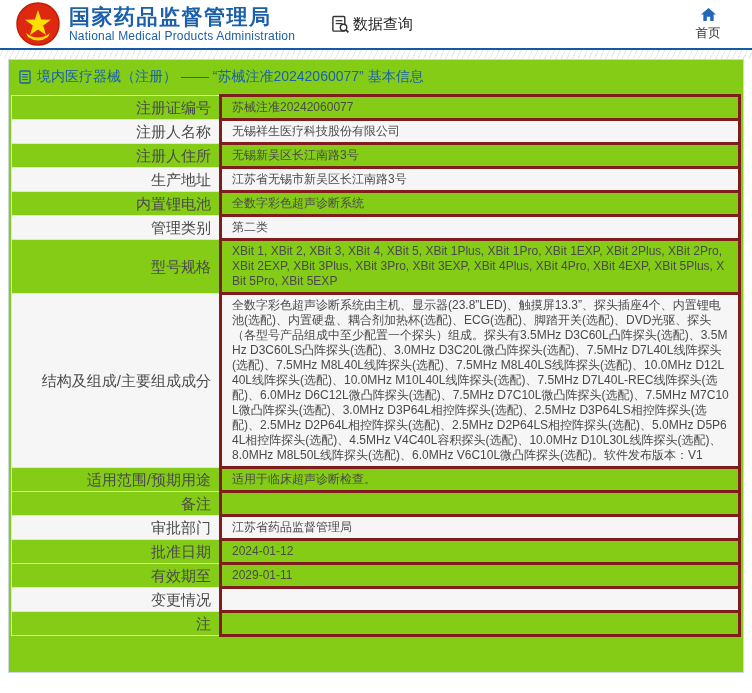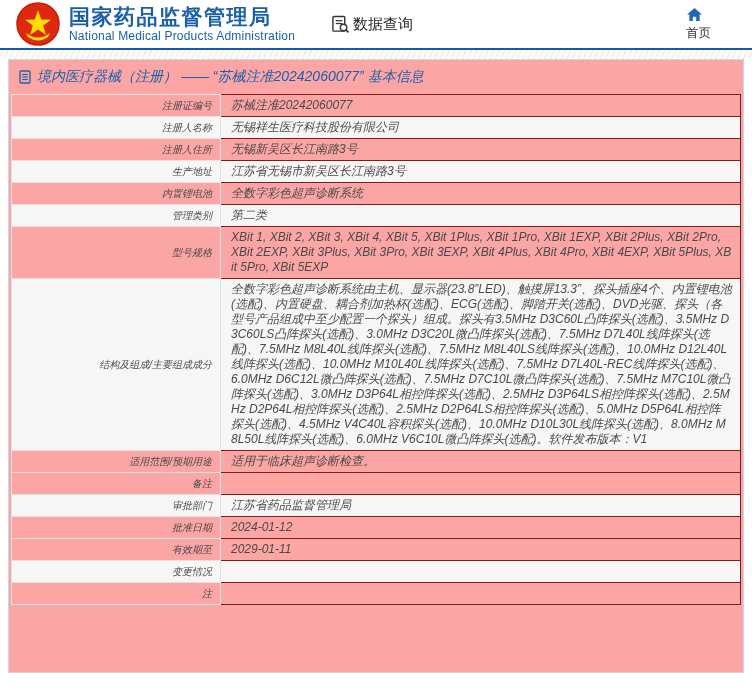--- a/index.html
+++ b/index.html
@@ -13,40 +13,40 @@
   
   .header { height:48px; display:flex; align-items:center; padding:0 12px 0 16px; background:#fff; }
   .logo { display:flex; align-items:center; }
   .emblem { width:44px; height:44px; flex:0 0 auto; }
   .logo-text { margin-left:9px; }
   .logo-cn { font-size:21px; font-weight:bold; color:#1a5fa8; letter-spacing:1.5px; line-height:24px; }
   .logo-en { font-size:12px; color:#1a5fa8; margin-top:0; letter-spacing:0.2px; }
   .data-query { display:flex; align-items:center; gap:3px; margin-left:36px; font-size:15px; color:#222; cursor:pointer; }
   .header-spacer { flex:1; }
   .nav-right { display:flex; gap:30px; margin-right:10px; }
-  .nav-item { display:flex; flex-direction:column; align-items:flex-start; gap:3px; font-size:12.5px; color:#333; cursor:pointer; min-width:44px; }
+  .nav-item { display:flex; flex-direction:column; align-items:center; gap:3px; font-size:12.5px; color:#333; cursor:pointer; min-width:44px; }
   .blue-line { height:2px; background:#1659a6; }
   .stripe-band { height:9px;
     background:repeating-linear-gradient(115deg,#ffffff 0 2px,#e7e7ed 2px 3px,#ffffff 3px 5px); }
   
-  .panel { margin:0 8px; border:1px solid #ccd7e6; background:#fca5a5; height:614px; overflow:hidden;font-style:italic; }
+  .panel { margin:0 8px; border:1px solid #ccd7e6; background:#84cc16; height:614px; overflow:hidden; }
   .panel-title { display:flex; align-items:center; gap:6px; padding:8px 10px 6px 10px; color:#1961ac; font-size:14px; }
   .doc-icon { flex:0 0 auto; display:inline-flex; }
   
   table.info-table { width:calc(100% - 4px); margin:2px 2px 2px 2px; border-collapse:collapse; table-layout:fixed; }
   col.c-label { width:209px; }
   tr.alt { background:#f6f6f6; }
   th.label-cell {
     text-align:right; font-weight:normal; vertical-align:middle;
-    padding:3px 8px 3px 4px; font-size:10px; line-height:15px; color:#4a4a4a;
+    padding:3px 8px 3px 4px; font-size:15px; line-height:15px; color:#4a4a4a;
     border:1px solid #e2e2e2;
   }
   td.value-cell {
     padding:3px 8px 3px 10px; font-size:12px; line-height:15px; color:#4a4a4a;
-    border:1px solid #7f1d1d; word-break:break-all; vertical-align:middle;
+    border:3px solid #7f1d1d; word-break:break-all; vertical-align:middle;
   }
   td.value-cell:empty::after { content:"\00a0"; }
 </style>
 </head>
 <body>
 
 <div class="header">
   <div class="logo">
     <span class="emblem">
       <svg viewBox="0 0 44 44" width="44" height="44">

